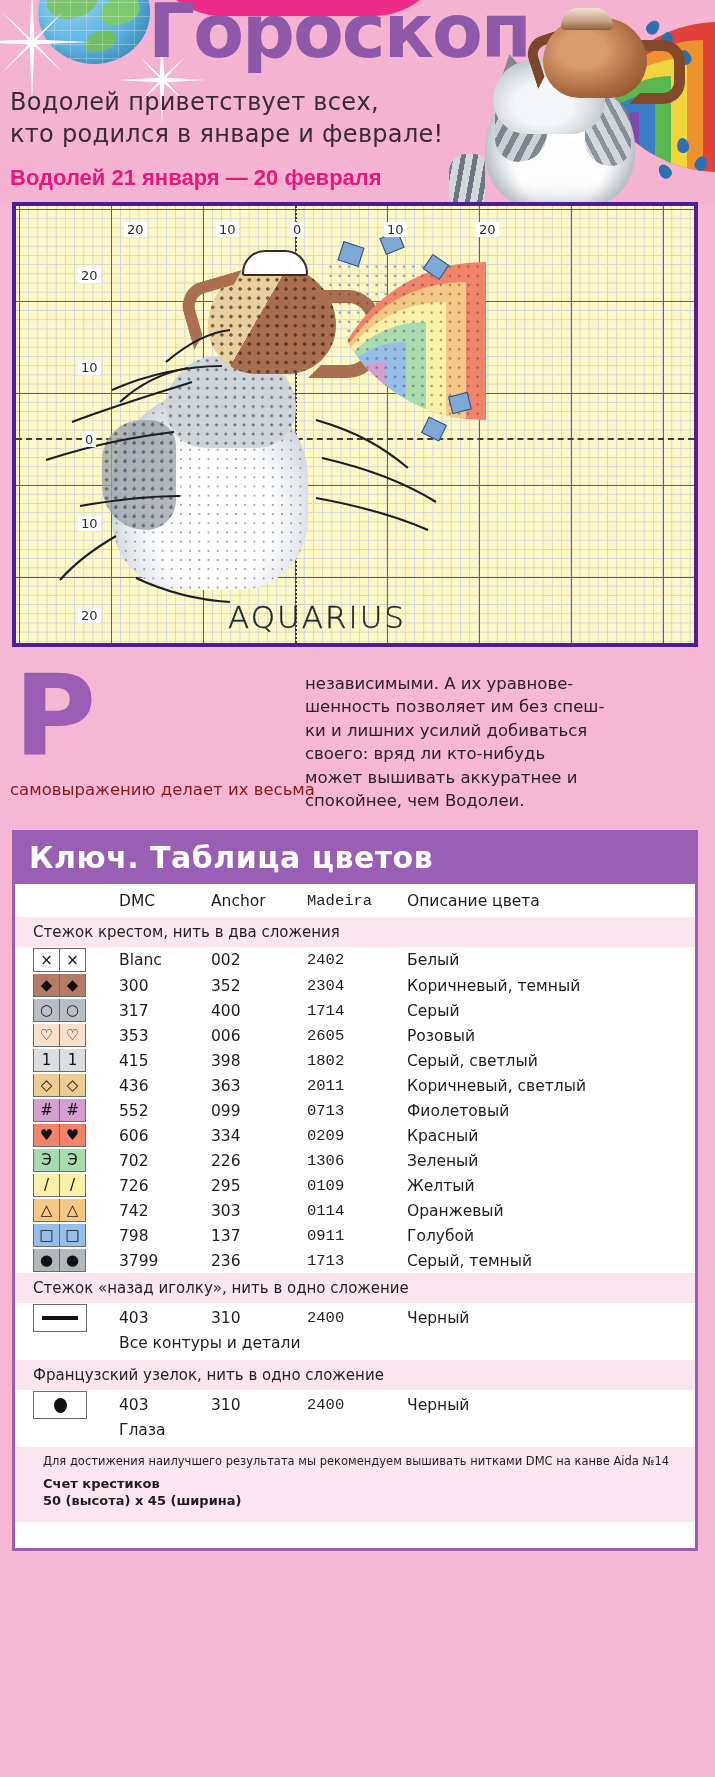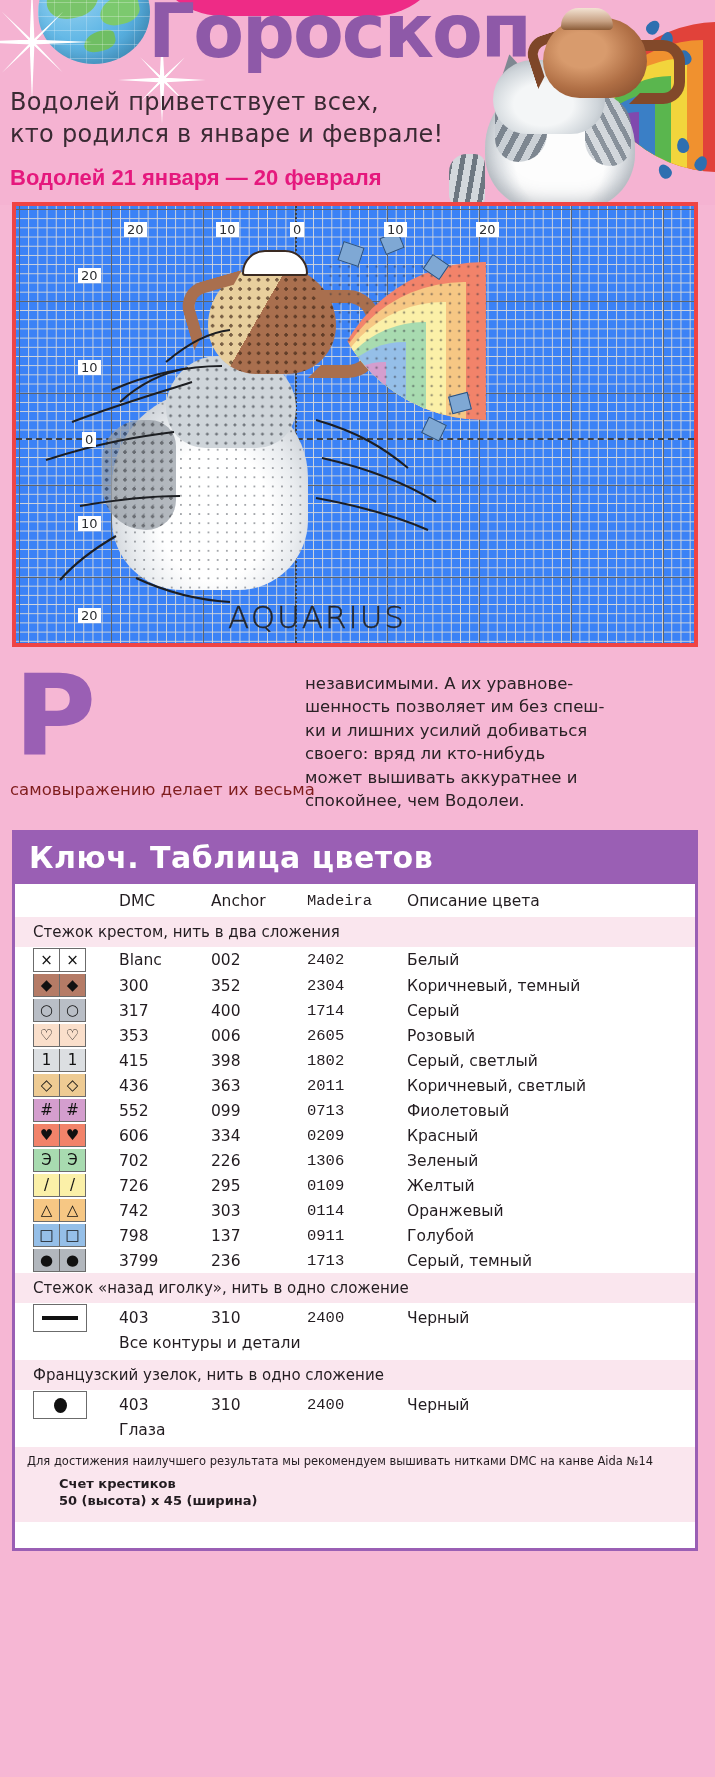--- a/index.html
+++ b/index.html
@@ -199,22 +199,22 @@
     background: #2e6fb0;
     border-radius: 50% 50% 50% 50% / 62% 62% 38% 38%;
     transform: rotate(16deg);
   }
 
   
   .chart-panel {
     position: absolute;
     left: 12px; top: 202px;
     width: 686px; height: 445px;
-    background: #3b82f6;
-    border: 4px solid #ef4444;
+    background: #fef9c3;
+    border: 4px solid #4c1d95;
     box-sizing: border-box;
     overflow: hidden;
   }
   .grid-fine {
     position: absolute; inset: 0;
     background-image:
       linear-gradient(to right, #d3d6da 1px, transparent 1px),
       linear-gradient(to bottom, #d3d6da 1px, transparent 1px);
     background-size: 9.2px 9.2px;
     background-position: 3px 3px;
@@ -351,27 +351,27 @@
     width: 52px; height: 26px;
     border: 1px solid #6b6b6b;
     background: #ffffff;
   }
   .linebox .bar { width: 36px; height: 4px; background: #111; }
   .linebox .dot { width: 13px; height: 15px; border-radius: 50%; background: #111; }
   .note-row td { padding: 1px 0 8px 0 !important; }
   .note-row .note { padding-left: 0; }
   .footer-note {
     background: #fae6ee;
-    padding: 7px 14px 14px 12px;
+    padding: 7px 14px 14px 28px;
     font-family: "DejaVu Sans", sans-serif;
     color: #221c20;
   }
   .fn-line1 { font-size: 11.5px; margin-bottom: 8px; }
   .fn-grid { display: flex; font-size: 13px; font-weight: bold; }
-  .fn-col { width: 50%; margin-left: 32px; }
+  .fn-col { width: 50%; }
   .fn-col div + div { margin-top: 2px; }
   .key-tail { height: 26px; background: #ffffff; }
 </style>
 </head>
 <body>
 
 <div id="page">
 
   <div class="header">
     <div class="magenta-blob"></div>

